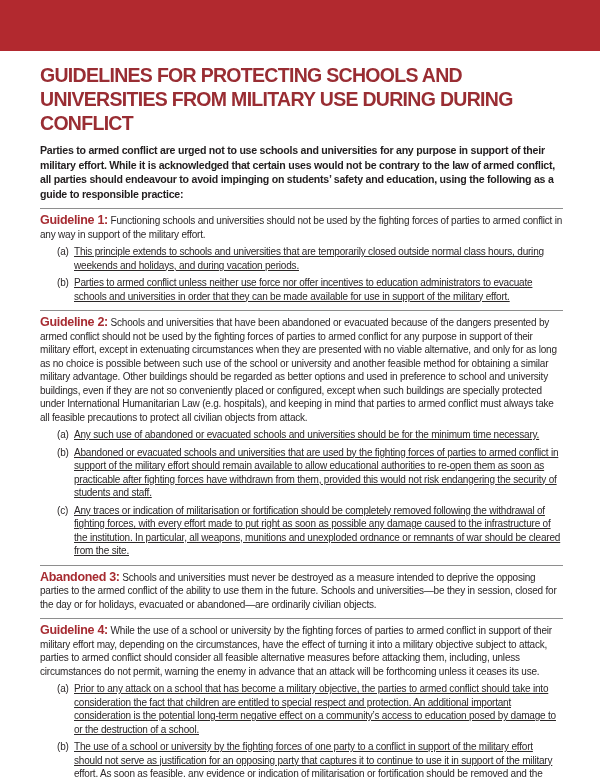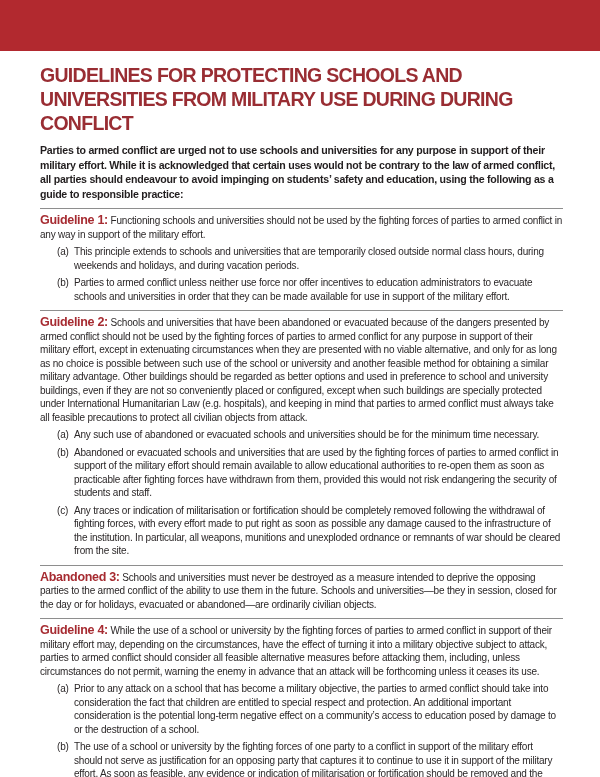--- a/index.html
+++ b/index.html
@@ -58,20 +58,21 @@
     font-size: 10px;
     line-height: 13.5px;
     letter-spacing: -0.2px;
     color: #2b2728;
   }
   .g-item .marker {
     flex: 0 0 17px;
   }
   .g-item .itext {
     flex: 1 1 auto;
+    text-decoration: underline;
   }
 </style>
 </head>
 <body>
 
 <div class="topbar"></div>
 
 <div class="content">
 
   <h1 class="doc-title">GUIDELINES FOR PROTECTING SCHOOLS AND UNIVERSITIES FROM MILITARY USE DURING DURING CONFLICT</h1>

